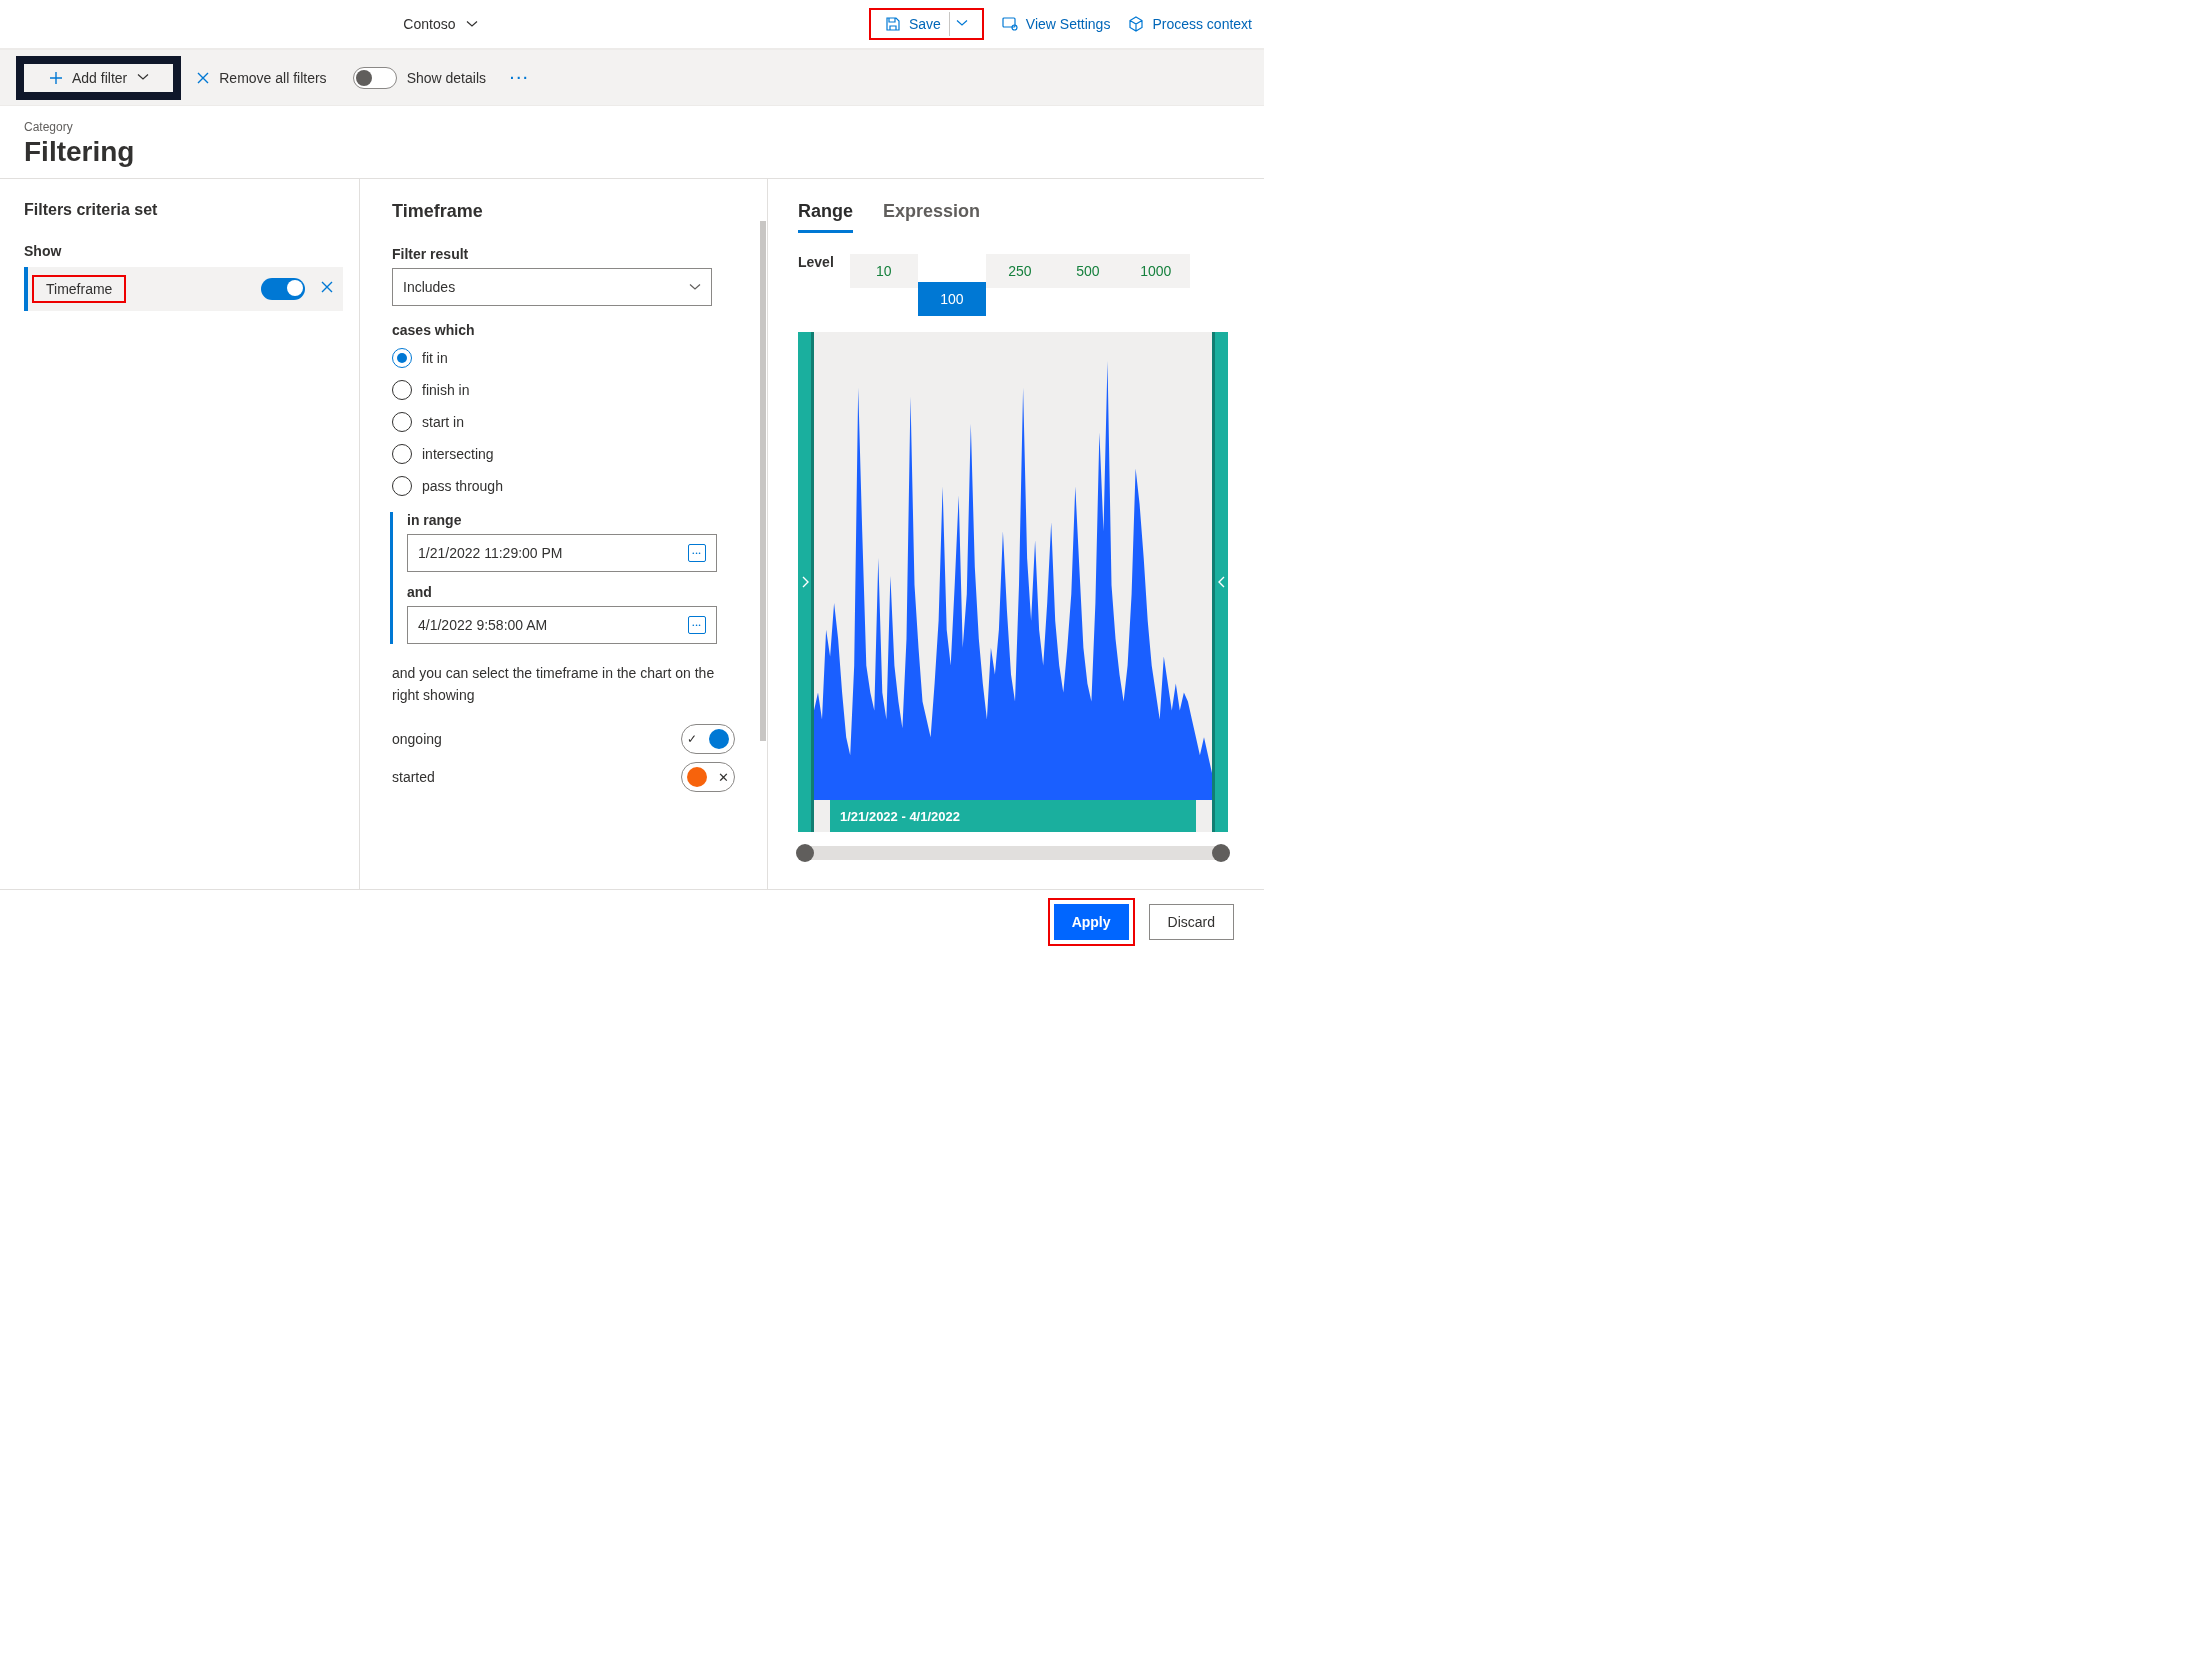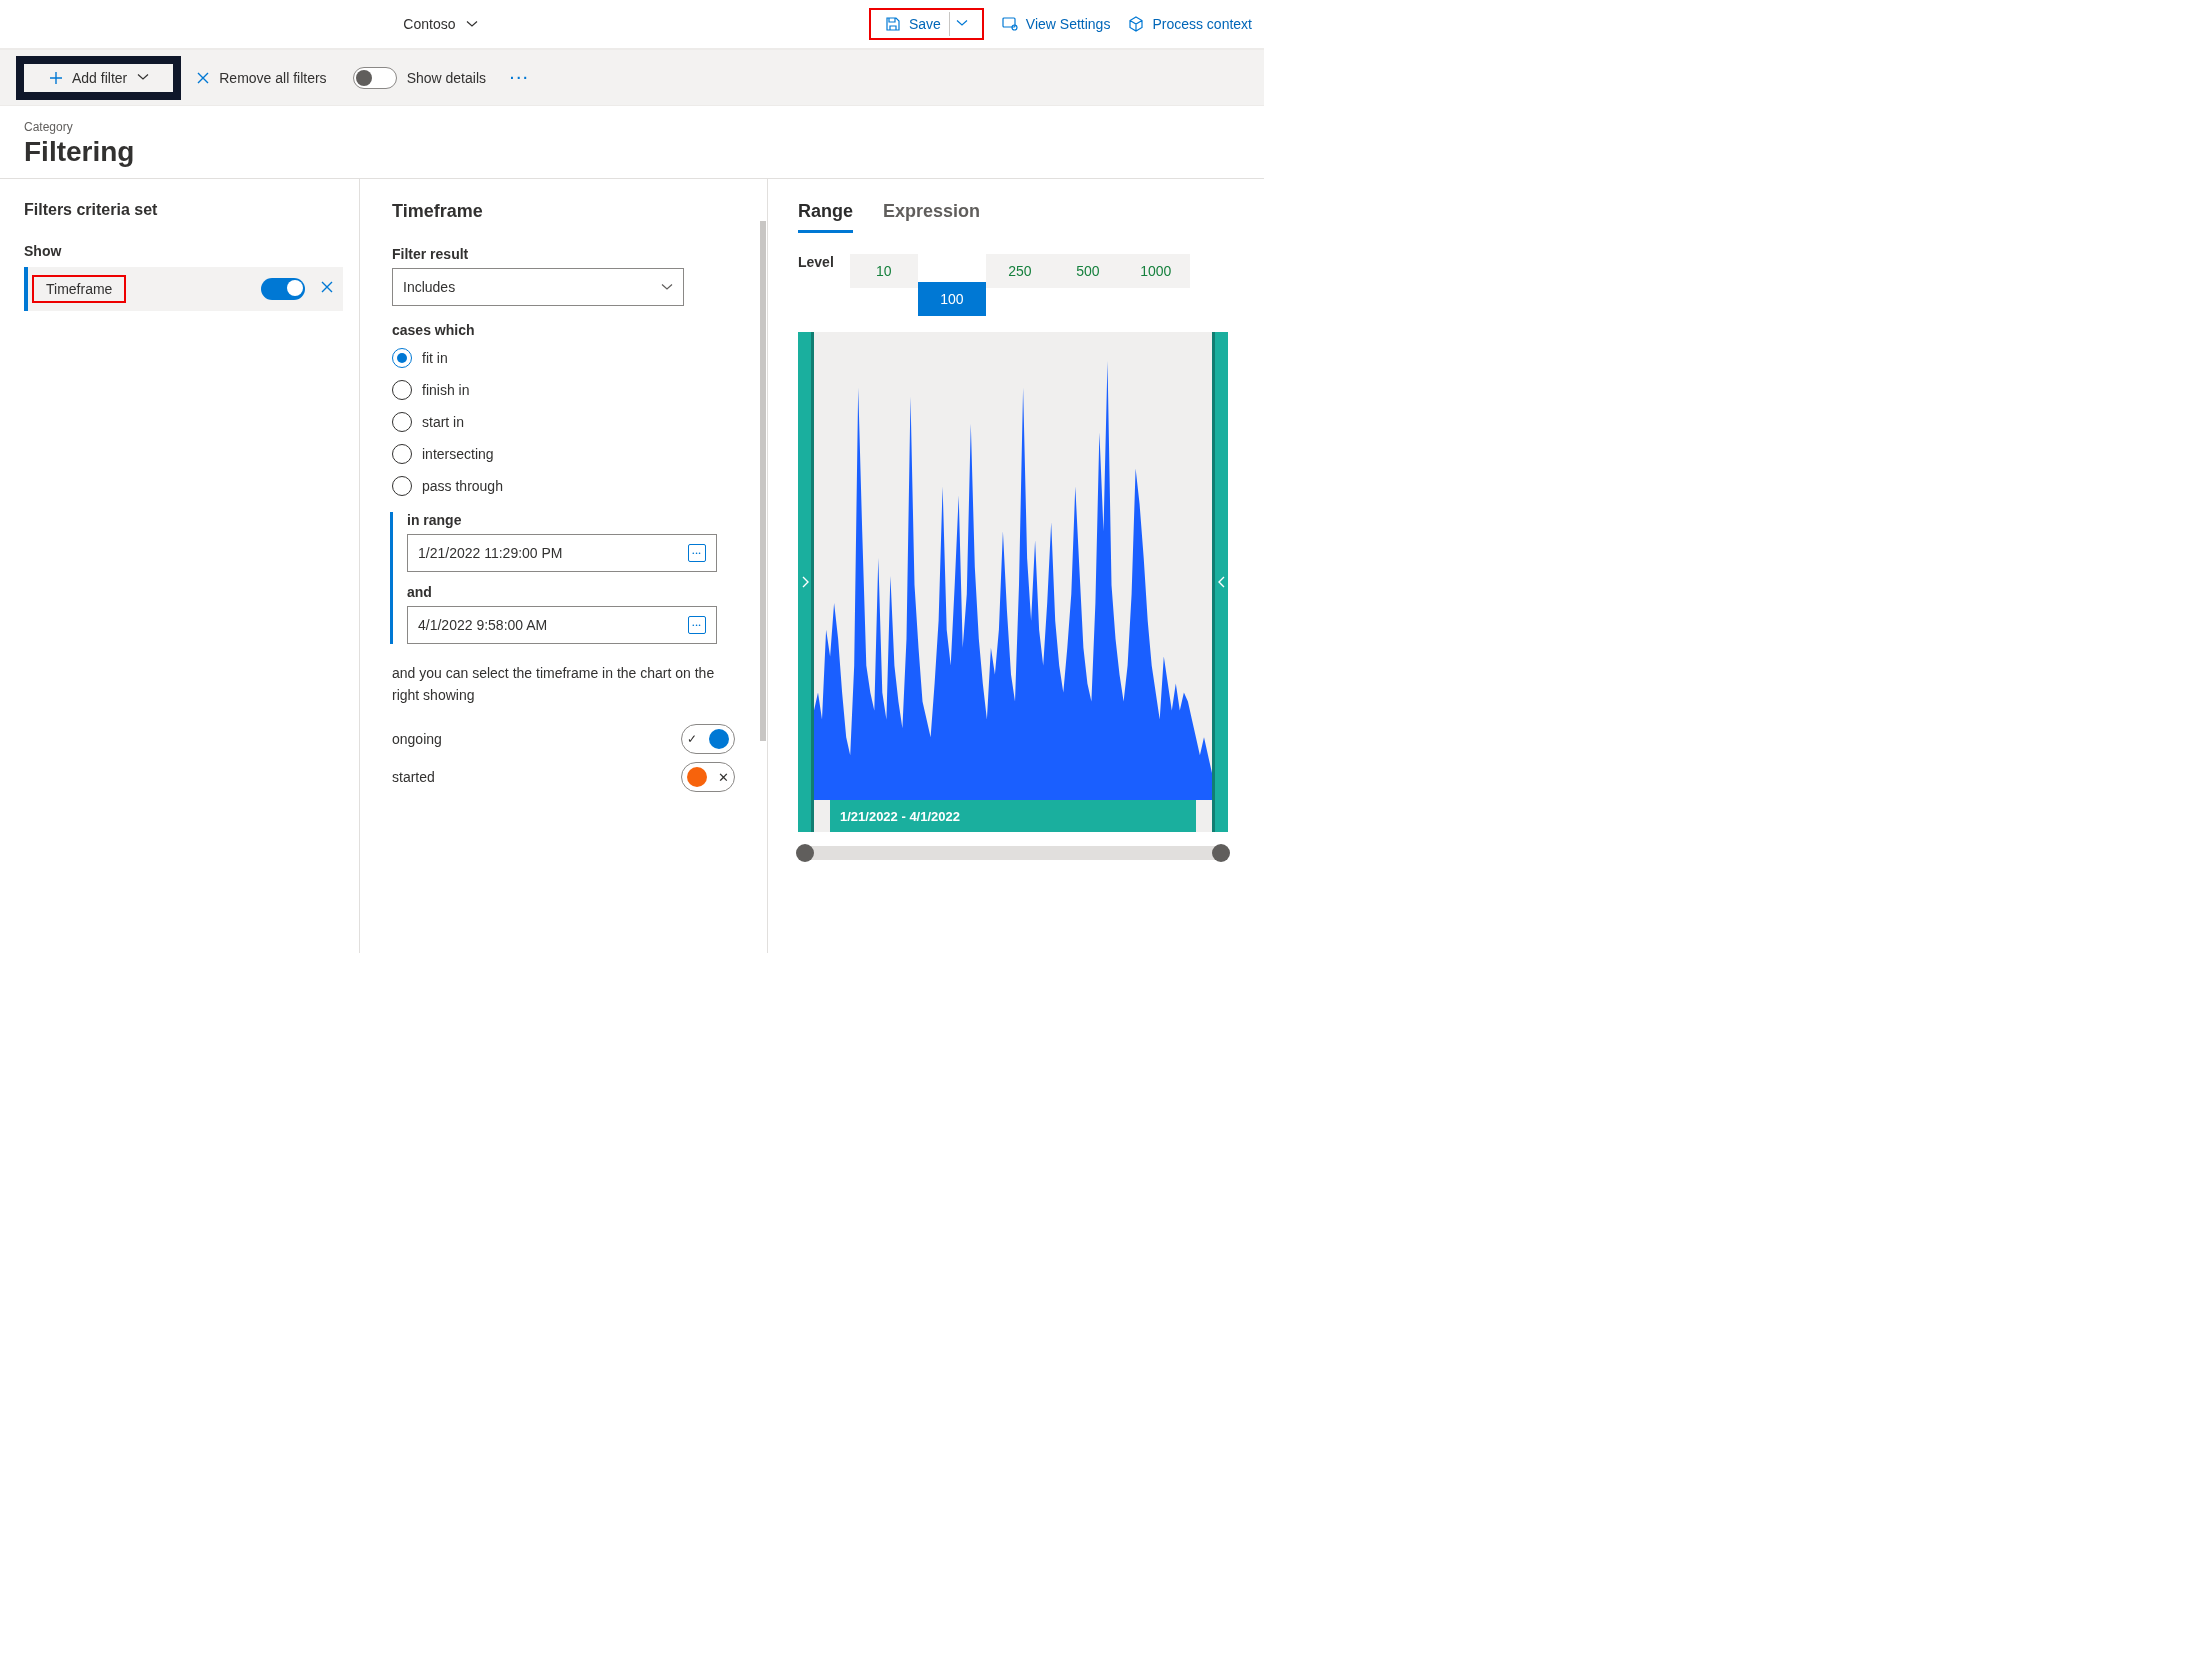--- a/index.html
+++ b/index.html
@@ -38,21 +38,21 @@
   .group-label { font-size:14px; font-weight:700; margin-bottom:8px; }
   .filter-row { display:flex; align-items:center; justify-content:space-between; background:#f3f2f1; height:44px; padding:0 8px 0 0; border-left:4px solid #0078d4; }
   .filter-name-box { border:2px solid #e00; padding:4px 12px; margin-left:4px; }
   .row-actions { display:flex; align-items:center; gap:14px; }
   .row-x { color:#0078d4; cursor:pointer; font-size:16px; }
 
   .col-mid { width:408px; padding:22px 0 20px 0; border-right:1px solid #e1dfdd; display:flex; }
   .mid-inner { flex:1; padding:0 24px 0 32px; overflow:hidden; }
   .mid-title { font-size:18px; font-weight:600; margin-bottom:24px; }
   .field-label { font-size:14px; font-weight:600; margin-bottom:6px; }
-  .select-box { width:292px; height:38px; border:1px solid #8a8886; display:flex; align-items:center; justify-content:space-between; padding:0 10px; cursor:pointer; }
+  .select-box { width:320px; height:38px; border:1px solid #8a8886; display:flex; align-items:center; justify-content:space-between; padding:0 10px; cursor:pointer; }
   .sub-label { font-size:14px; font-weight:600; margin:16px 0 10px 0; }
   .radio-list { display:flex; flex-direction:column; gap:12px; margin-bottom:16px; }
   .radio-item { display:flex; align-items:center; gap:10px; cursor:pointer; }
   .radio-outer { width:20px; height:20px; border-radius:50%; border:1px solid #323130; display:flex; align-items:center; justify-content:center; }
   .radio-selected .radio-outer { border-color:#0078d4; }
   .radio-dot { width:10px; height:10px; border-radius:50%; background:#0078d4; }
   .range-block { border-left:3px solid #0078d4; padding-left:14px; margin-left:-2px; margin-top:14px; }
   .range-label { font-size:14px; font-weight:600; margin-bottom:6px; display:block; }
   .date-input { width:310px; height:38px; border:1px solid #8a8886; display:flex; align-items:center; justify-content:space-between; padding:0 10px; background:#fff; margin-bottom:12px; }
   .date-icon { width:18px; height:18px; border:1.5px solid #0078d4; display:inline-flex; align-items:center; justify-content:center; color:#0078d4; font-size:6px; letter-spacing:1px; border-radius:2px; }
@@ -294,14 +294,20 @@
             </svg>
         </div>
       </div>
       <div class="range-slider">
         <div class="range-thumb" style="left:-2px;"></div>
         <div class="range-thumb" style="right:-2px;"></div>
       </div>
     </div>
   </div>
 
+  <div class="footer">
+    <div class="apply-wrap">
+      <button class="btn-primary">Apply</button>
+    </div>
+    <button class="btn-secondary">Discard</button>
+  </div>
 
 </div>
 
 </body></html>

